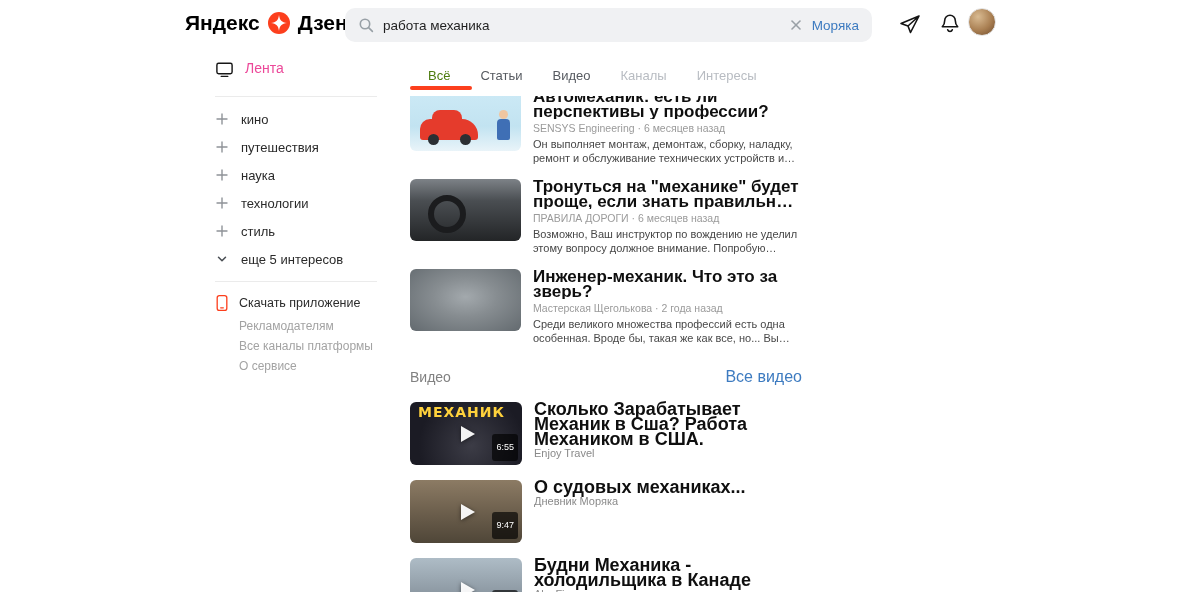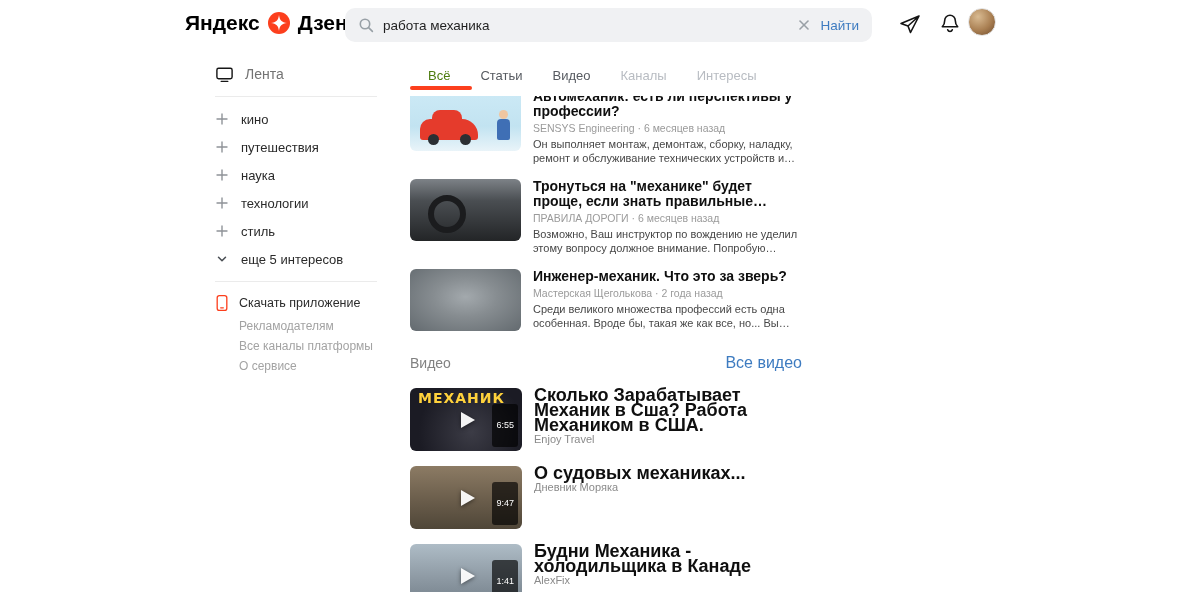--- a/index.html
+++ b/index.html
@@ -23,22 +23,22 @@
   .search-btn { color: #3d7bc0; font-size: 13.5px; cursor: pointer; white-space: nowrap; }
   .hdr-icon { position: absolute; top: 12px; cursor: pointer; display: flex; }
   .hdr-icon--plane { left: 898px; }
   .hdr-icon--bell  { left: 938px; }
   .avatar { position: absolute; left: 968px; top: 8px; width: 28px; height: 28px; border-radius: 50%;
             background: radial-gradient(circle at 35% 30%, #d9bb92 0%, #a97f52 55%, #6e4a2b 100%);
             border: 1px solid #e3e3e3; cursor: pointer; }
 
   
   .sidebar { position: absolute; left: 215px; top: 60px; width: 162px; }
-  .side-feed { display: flex; align-items: center; gap: 11px; height: 28px;
-               font-size: 14px; color: #737373; cursor: pointer; }
+  .side-feed { display: flex; gap: 11px; height: 28px;
+               font-size: 14px; color: #ec4899; cursor: pointer; }
   .side-hr { border: none; border-top: 1px solid #ebebeb; margin: 8px 0; }
   .interest { display: flex; align-items: center; gap: 13px; height: 28px;
               font-size: 13px; color: #2a2a2a; cursor: pointer; }
   .interest .plus { display: flex; width: 13px; justify-content: center; }
   .side-app { display: flex; align-items: center; gap: 10px; height: 26px; margin-top: 0;
               font-size: 12.5px; color: #2b2b2b; cursor: pointer; }
   .side-gray { height: 20px; display: flex; align-items: center; font-size: 12px; color: #a3a3a3;
                cursor: pointer; padding-left: 24px; }
 
   
@@ -48,21 +48,21 @@
   .tab--dim { color: #565a60; }
   .tab--muted { color: #b8bcc2; }
   .tab-indicator { position: absolute; left: 0; bottom: 0; width: 62px; height: 4px;
                    border-radius: 2px; background: #fc3f1d; }
 
   .results { margin-top: 6px; overflow: hidden; }
   .row { display: flex; gap: 12px; margin-bottom: 14px; cursor: pointer; }
   .row--clipped { margin-top: -7px; }
   .thumb { position: relative; flex: 0 0 111px; width: 111px; height: 62px; border-radius: 6px; overflow: hidden; }
   .row-text { flex: 1; min-width: 0; }
-  .row-title { font-size: 14px; line-height: 15px; font-weight: 700; color: #0f0f0f;
+  .row-title { font-size: 17px; line-height: 15px; font-weight: 700; color: #0f0f0f;
                display: -webkit-box; -webkit-line-clamp: 2; -webkit-box-orient: vertical; overflow: hidden; }
   .row-meta { font-size: 10.5px; line-height: 13px; color: #9a9a9a; margin: 3px 0 3px; }
   .row-snippet { font-size: 11px; line-height: 13.5px; color: #474747;
                  display: -webkit-box; -webkit-line-clamp: 2; -webkit-box-orient: vertical; overflow: hidden; }
 
   
   .thumb-a1 { background: linear-gradient(180deg, #cdeaf6 0%, #c2e3f1 60%, #e9f4f9 100%); }
   .t-car-body { position: absolute; left: 10px; bottom: 11px; width: 58px; height: 21px;
                 background: #e53b2c; border-radius: 10px 16px 3px 3px; }
   .t-car-roof { position: absolute; left: 22px; bottom: 28px; width: 30px; height: 13px;
@@ -86,21 +86,21 @@
   .vthumb { position: relative; flex: 0 0 112px; width: 112px; height: 63px; border-radius: 6px; overflow: hidden; }
   .vthumb-1 { background: radial-gradient(circle at 55% 70%, #3c3c46 0%, #1b1b24 70%); }
   .vthumb-2 { background: linear-gradient(180deg, #8c7b64 0%, #6a5d4b 55%, #4f4638 100%); }
   .vthumb-3 { background: linear-gradient(180deg, #aebcc6 0%, #8d99a3 55%, #727e88 100%); }
   .vthumb-text { position: absolute; top: 2px; left: 0; right: 9px; text-align: center;
                  font-size: 14px; font-weight: 800; letter-spacing: 1px; color: #ffd23c;
                  font-family: "DejaVu Sans", sans-serif; }
   .play { position: absolute; left: 50%; top: 50%; transform: translate(-50%, -50%);
           filter: drop-shadow(0 1px 2px rgba(0,0,0,.55)); display: flex; }
   .duration { position: absolute; right: 4px; bottom: 4px; background: rgba(0,0,0,.65); color: #fff;
-              font-size: 9px; line-height: 11px; padding: 16px 4px; border-radius: 3px; }
+              font-size: 9px; line-height: 11px; padding: 8px 4px; border-radius: 3px; }
   .vrow-title { font-size: 18px; line-height: 15px; font-weight: 700; color: #0f0f0f; }
   .vrow-channel { font-size: 11px; color: #8a8a8a; }
 </style>
 </head>
 <body>
 
 <div class="page">
 
   <div class="logo">
     <span>Яндекс</span>
@@ -120,21 +120,21 @@
         <line x1="10.6" y1="10.6" x2="14.4" y2="14.4" stroke="#98a0a6" stroke-width="1.6" stroke-linecap="round"></line>
       </svg>
     </span>
     <input type="text" value="работа механика" style="">
     <span class="search-clear">
       <svg width="12" height="12" viewBox="0 0 12 12">
         <line x1="2" y1="2" x2="10" y2="10" stroke="#9aa0a6" stroke-width="1.6" stroke-linecap="round"></line>
         <line x1="10" y1="2" x2="2" y2="10" stroke="#9aa0a6" stroke-width="1.6" stroke-linecap="round"></line>
       </svg>
     </span>
-    <span class="search-btn">Найти</span>
+    <span class="search-btn">Моряка</span>
   </div>
 
   <span class="hdr-icon hdr-icon--plane">
     <svg width="24" height="24" viewBox="0 0 24 24">
       <path d="M21 4 L3 11.5 L10 14 L12.5 20.5 L21 4 Z M10 14 L21 4" fill="none" stroke="#141414" stroke-width="1.6" stroke-linejoin="round"></path>
     </svg>
   </span>
   <span class="hdr-icon hdr-icon--bell">
     <svg width="24" height="24" viewBox="0 0 24 24">
       <path d="M12 3.2 a5.3 5.3 0 0 1 5.3 5.3 c0 3.9 1.4 5.3 2.4 6.3 H4.3 c1-1 2.4-2.4 2.4-6.3 A5.3 5.3 0 0 1 12 3.2 Z" fill="none" stroke="#141414" stroke-width="1.6" stroke-linejoin="round"></path>

